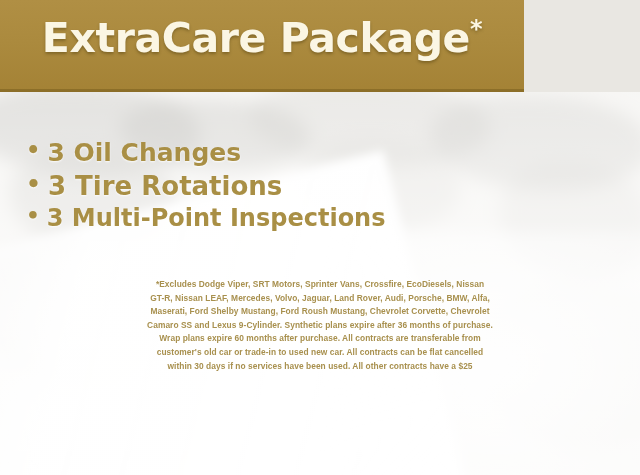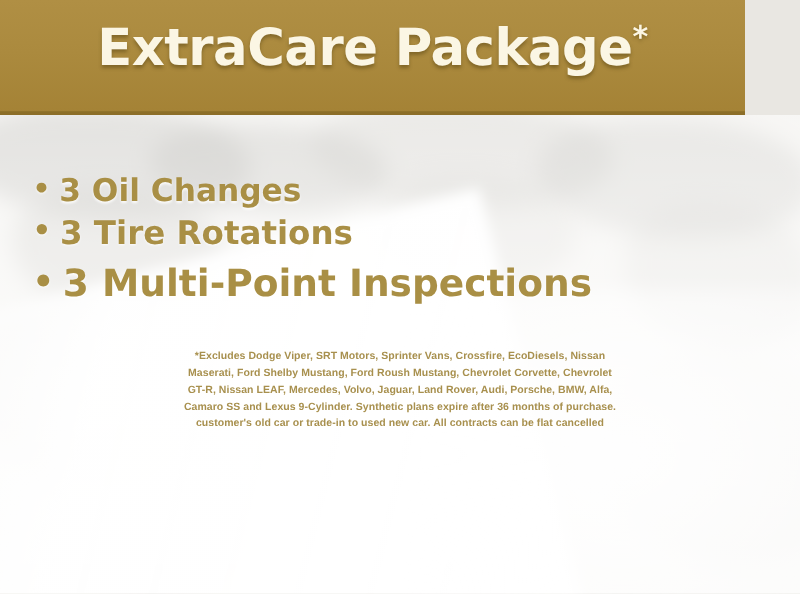--- a/index.html
+++ b/index.html
@@ -21,21 +21,21 @@
     height: 475px;
     overflow: hidden;
     background: #e9e7e2;
   }
 
   
   .header-band {
     position: absolute;
     left: 0;
     top: 0;
-    width: 596px;
+    width: 524px;
     height: 92px;
     background: linear-gradient(180deg, #b08f44 0%, #ab8a3e 45%, #a48235 100%);
     z-index: 6;
   }
   .header-band::after {
     content: "";
     position: absolute;
     left: 0;
     right: 0;
     bottom: 0;
@@ -148,21 +148,21 @@
   .benefit-line {
     text-align: left;
     font-family: "DejaVu Sans", sans-serif;
     font-weight: bold;
     color: #a98f45;
     text-shadow: 0 1px 2px rgba(255,255,255,0.85);
     white-space: nowrap;
   }
   .benefit-1 { font-size: 25px; line-height: 33px; padding-right: 74px; }
   .benefit-2 { font-size: 26px; line-height: 33px; padding-right: 36px; }
-  .benefit-3 { font-size: 30px; line-height: 48px; padding-right: 2px; }
+  .benefit-3 { font-size: 24px; line-height: 28px; padding-right: 2px; }
   .benefit-line .dot {
     display: inline-block;
     margin-right: 7px;
     transform: translateY(-3px);
     font-size: 0.9em;
   }
 
   
   .fine-print {
     position: absolute;
@@ -214,20 +214,22 @@
     <div class="benefits">
       <div class="benefit-line benefit-1"><span class="dot">•</span><span>3 Oil Changes</span></div>
 
       <div class="benefit-line benefit-2"><span class="dot">•</span><span>3 Tire Rotations</span></div>
 
       <div class="benefit-line benefit-3"><span class="dot">•</span><span>3 Multi-Point Inspections</span></div>
     </div>
 
     <div class="fine-print">
       <p>*Excludes Dodge Viper, SRT Motors, Sprinter Vans, Crossfire, EcoDiesels, Nissan</p>
+      <p>GT-R, Nissan LEAF, Mercedes, Volvo, Jaguar, Land Rover, Audi, Porsche, BMW, Alfa,</p>
       <p>Maserati, Ford Shelby Mustang, Ford Roush Mustang, Chevrolet Corvette, Chevrolet</p>
-      <p>GT-R, Nissan LEAF, Mercedes, Volvo, Jaguar, Land Rover, Audi, Porsche, BMW, Alfa,</p>
       <p>Camaro SS and Lexus 9-Cylinder. Synthetic plans expire after 36 months of purchase.</p>
+      <p>Wrap plans expire 60 months after purchase. All contracts are transferable from</p>
       <p>customer's old car or trade-in to used new car. All contracts can be flat cancelled</p>
+      <p>within 30 days if no services have been used. All other contracts have a $25</p>
     </div>
 
   </div>
 </div>
 
 </body></html>

